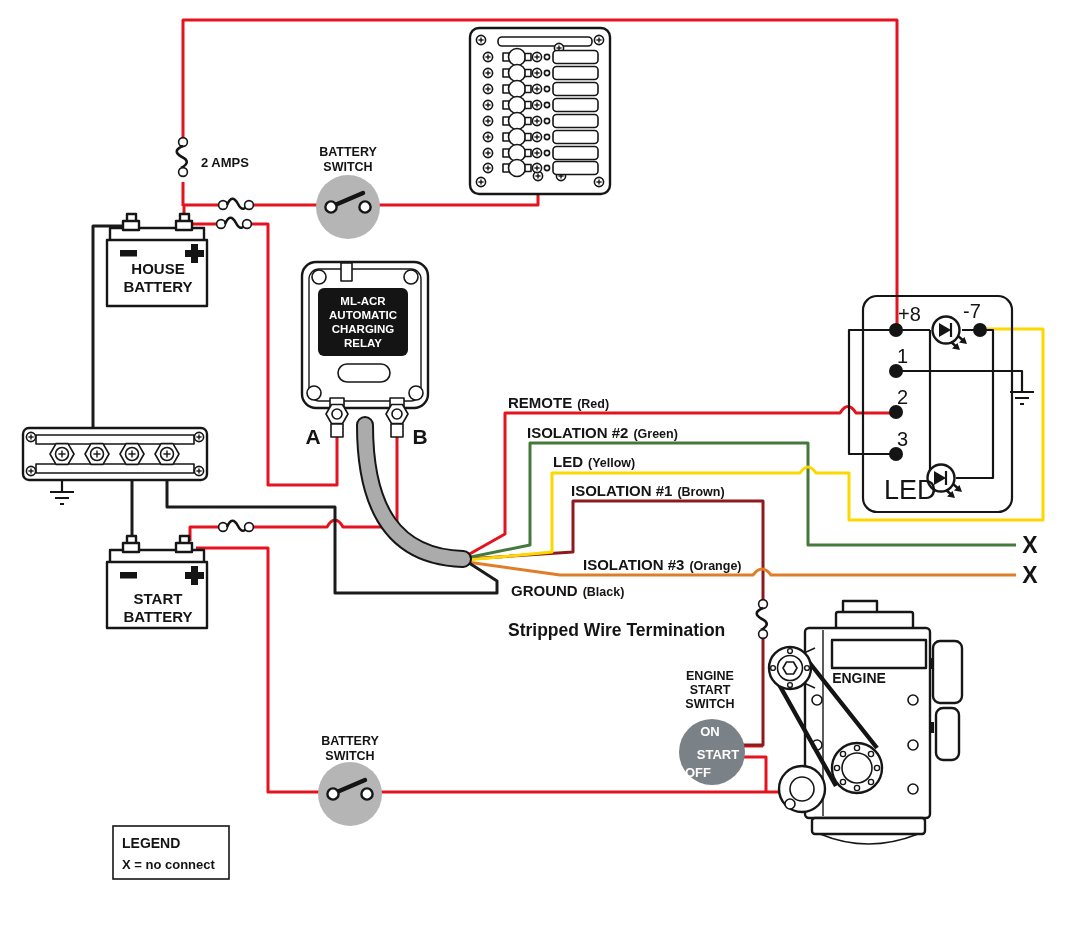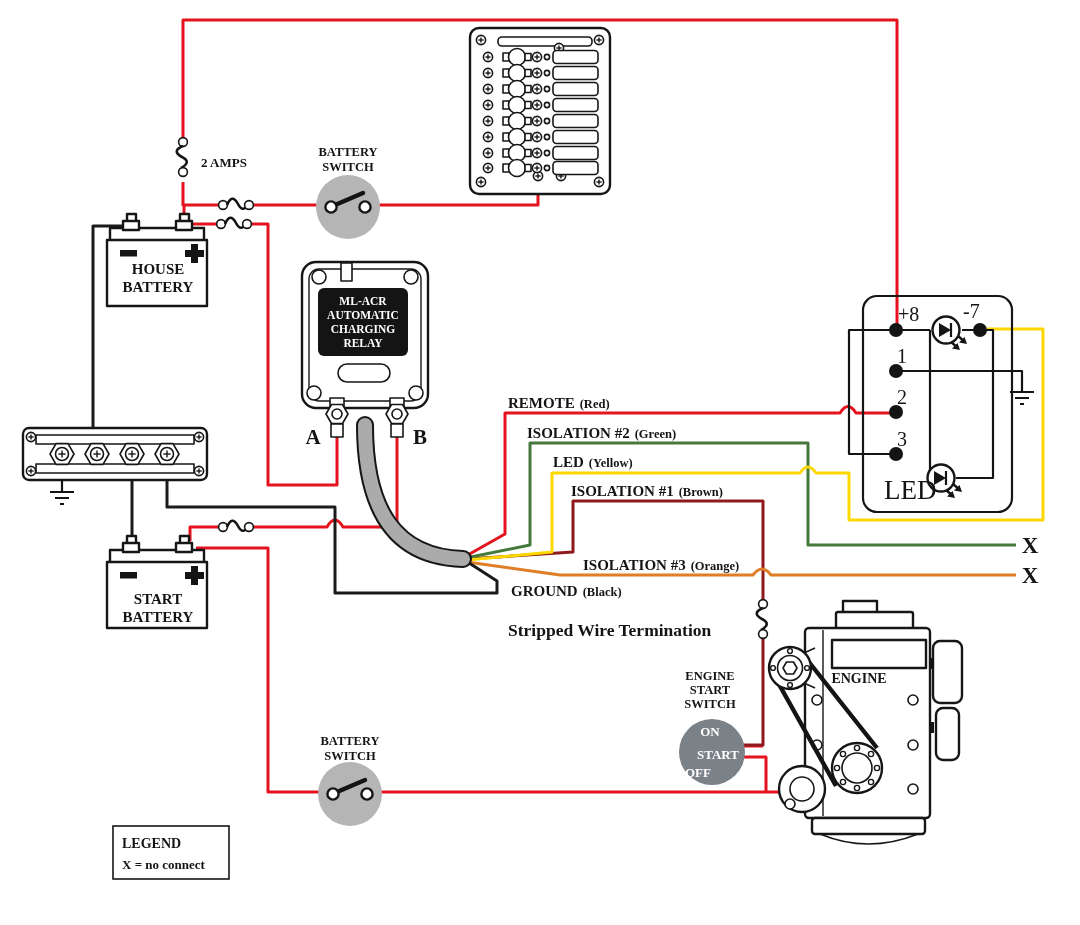--- a/index.html
+++ b/index.html
@@ -1,17 +1,17 @@
 <!DOCTYPE html>
 <html><head>
 <meta charset="utf-8">
 <style>
   html,body{margin:0;padding:0;background:#fff;}
   .stage{width:1080px;height:925px;background:#ffffff;position:relative;overflow:hidden;
-         font-family:Liberation Serif, serif;}
+         font-family:Liberation Sans, sans-serif;}
   svg{display:block}
   .wire{fill:none;stroke-width:3;stroke-linejoin:round;stroke-linecap:butt}
   .w2{fill:none;stroke:#141414;stroke-width:2.2;stroke-linejoin:round}
   .outl{fill:#ffffff;stroke:#161616;stroke-width:2.4;stroke-linejoin:round}
   .outl2{fill:#ffffff;stroke:#161616;stroke-width:1.6;stroke-linejoin:round}
   .thin{fill:none;stroke:#161616;stroke-width:1.4}
   .blk{fill:#141414;stroke:none}
   text{fill:#141414}
   .t12b{font-size:12.5px;font-weight:bold}
   .t13b{font-size:13px;font-weight:bold}

